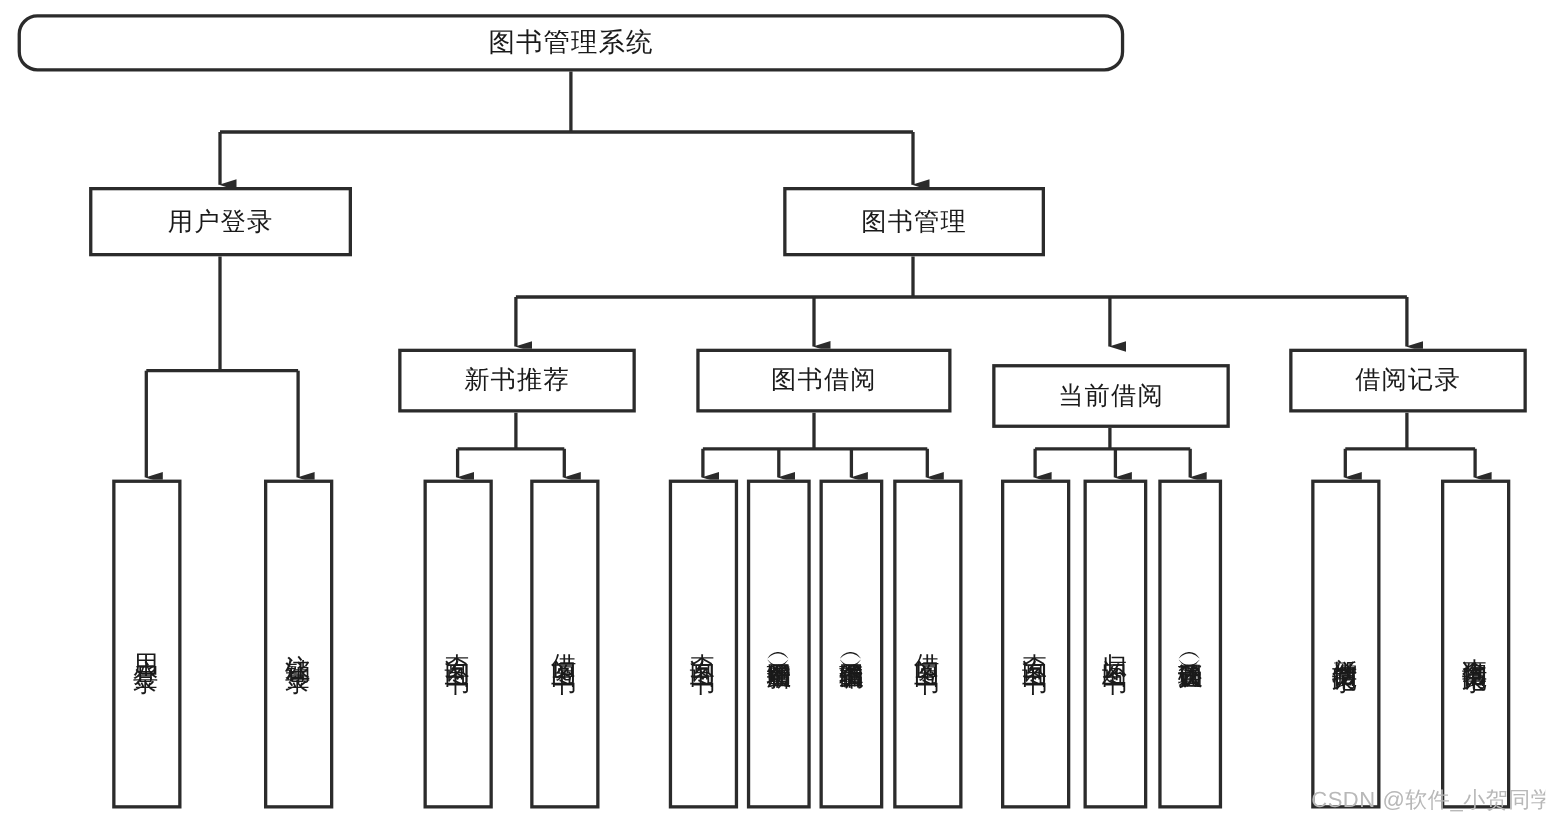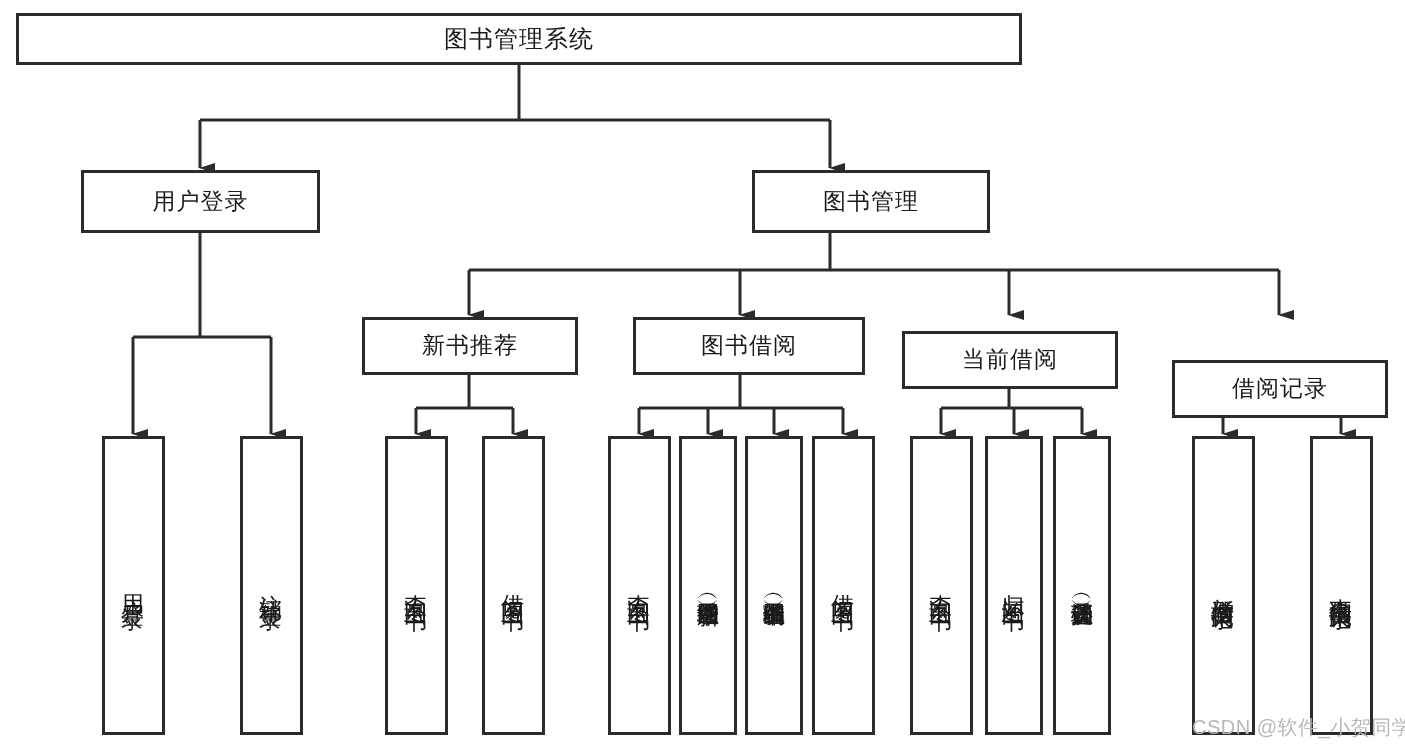--- a/index.html
+++ b/index.html
@@ -108,29 +108,29 @@
       <path d="M1014,408 L1014,434" marker-end="url(#ah)"></path>
       <path d="M1082,408 L1082,434" marker-end="url(#ah)"></path>
 
       <path d="M1279,375 L1279,408"></path>
       <path d="M1223,408 L1341,408"></path>
       <path d="M1223,408 L1223,434" marker-end="url(#ah)"></path>
       <path d="M1341,408 L1341,434" marker-end="url(#ah)"></path>
     </g>
   </svg>
 
-  <div class="node h root" style="left: 16px; top: 13px; width: 1006px; height: 52px;">图书管理系统</div>
+  <div class="node h root" style="left: 16px; top: 13px; width: 1006px; height: 52px; border-radius: 18px;">图书管理系统</div>
 
   <div class="node h" style="left: 81px; top: 170px; width: 239px; height: 63px;">用户登录</div>
-  <div class="node h" style="left: 752px; top: 170px; width: 238px; height: 63px;">图书管理</div>
+  <div class="node h" style="left: 712px; top: 170px; width: 238px; height: 63px;">图书管理</div>
 
   <div class="node h" style="left: 362px; top: 317px; width: 216px; height: 58px;">新书推荐</div>
   <div class="node h" style="left: 633px; top: 317px; width: 232px; height: 58px;">图书借阅</div>
   <div class="node h" style="left: 902px; top: 331px; width: 216px; height: 58px;">当前借阅</div>
-  <div class="node h" style="left: 1172px; top: 317px; width: 216px; height: 58px; margin-top: 43px;">借阅记录</div>
+  <div class="node h" style="left: 1172px; top: 317px; width: 216px; height: 58px;">借阅记录</div>
 
   <div class="node v" style="left: 102px; top: 436px; width: 63px; height: 299px;">用户登录</div>
   <div class="node v" style="left: 240px; top: 436px; width: 63px; height: 299px;">注销登录</div>
 
   <div class="node v" style="left: 385px; top: 436px; width: 63px; height: 299px;">查询图书</div>
   <div class="node v" style="left: 482px; top: 436px; width: 63px; height: 299px;">借阅图书</div>
 
   <div class="node v" style="left: 608px; top: 436px; width: 63px; height: 299px;">查询图书</div>
   <div class="node v" style="left: 679px; top: 436px; width: 58px; height: 299px; font-size: 22px; letter-spacing: 0px;">新增图书（管理员）</div>
   <div class="node v" style="left: 745px; top: 436px; width: 58px; height: 299px; font-size: 22px; letter-spacing: 0px;">编辑图书（管理员）</div>

